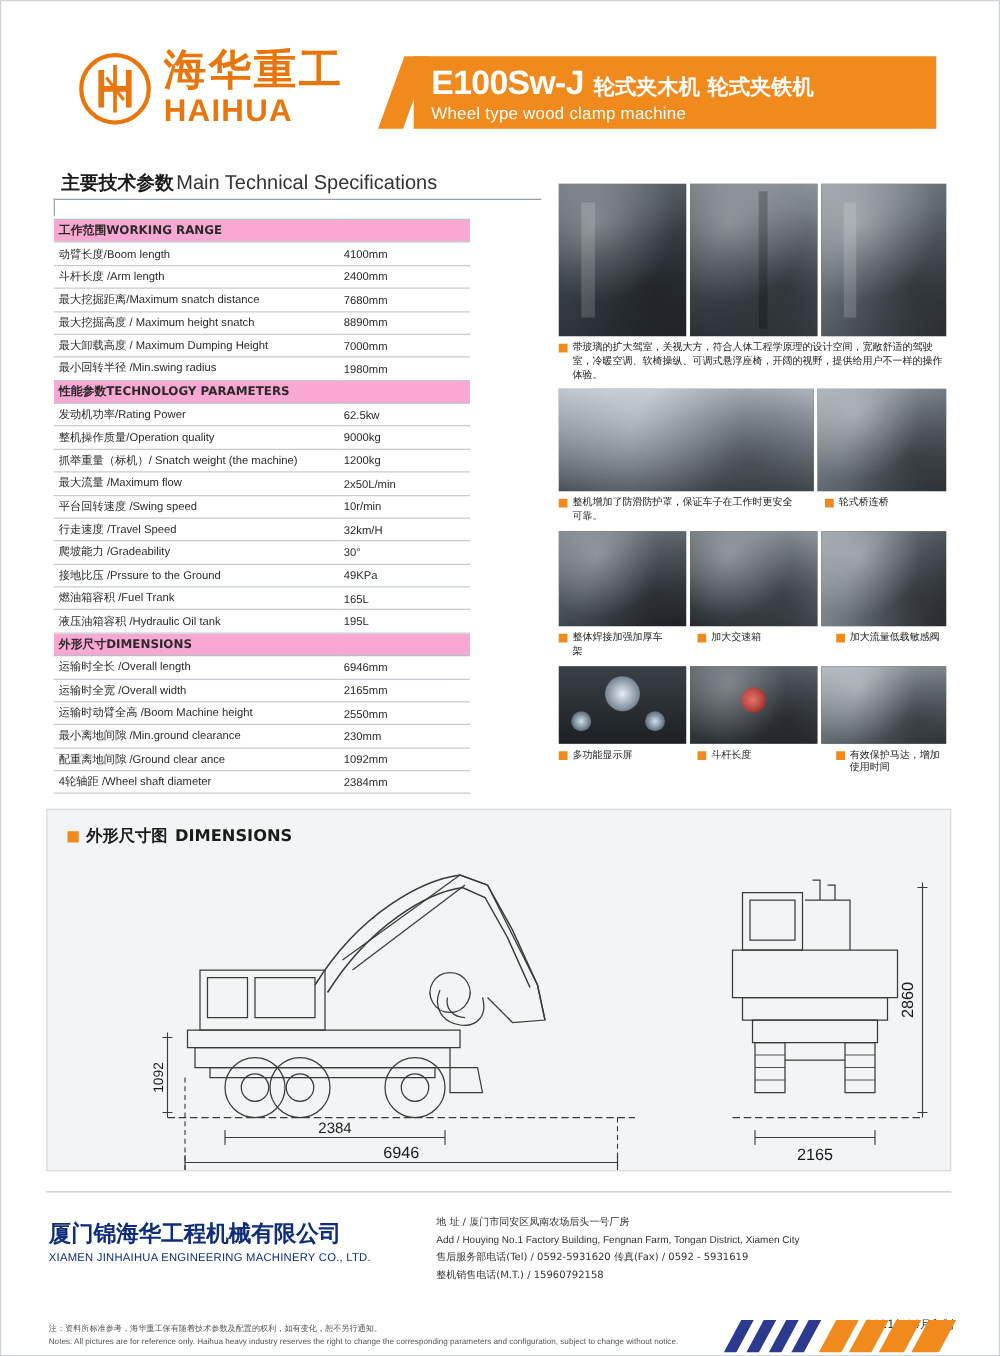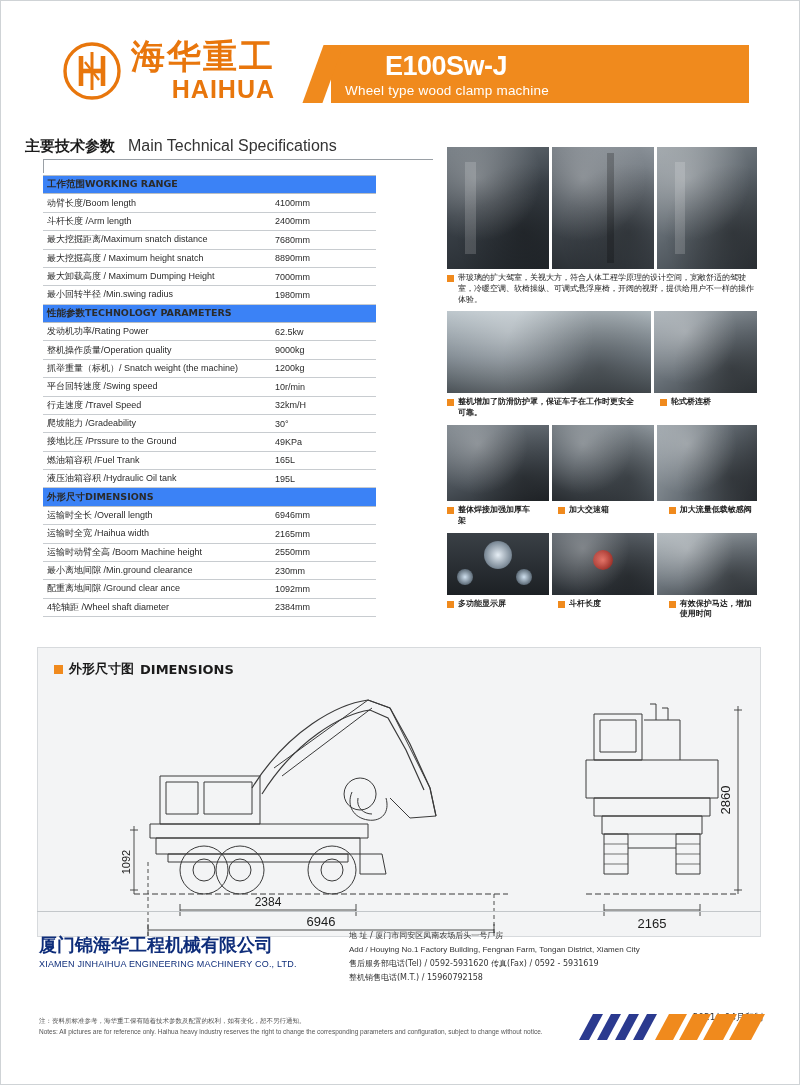--- a/index.html
+++ b/index.html
@@ -12,21 +12,21 @@
     position:relative;
     overflow:hidden;
   }
   .page {
     position:absolute; inset:0;
     border:1px solid #cfd3d6;
   }
 
   
   .header { position:absolute; left:0; top:0; width:800px; height:118px; }
-  .logo-wrap { position:absolute; left:62px; top:38px; display:flex; align-items:center; gap:10px;text-align:right; }
+  .logo-wrap { position:absolute; left:62px; top:38px; display:flex; align-items:center; gap:10px; }
   .logo-mark {
     width:58px; height:58px; position:relative;
   }
   .logo-mark svg { display:block; }
   .logo-text { display:flex; flex-direction:column; line-height:1; }
   .logo-cn {
     font-family:"DejaVu Sans", sans-serif;
     font-size:34px; font-weight:bold; color:#e8760c; letter-spacing:2px;
   }
   .logo-en {
@@ -37,32 +37,32 @@
     position:absolute; left:330px; top:44px; width:418px; height:58px;
     background:#f08a1d;
     display:flex; flex-direction:column; justify-content:center;
     padding-left:14px;
     color:#ffffff;
   }
   .title-band:before{
     content:""; position:absolute; left:-18px; top:0; width:20px; height:58px;
     background:#f08a1d; transform:skewX(-20deg);
   }
-  .band-row1 { display:flex; align-items:baseline; gap:8px;margin-left:40px; }
+  .band-row1 { display:flex; align-items:baseline; gap:8px; }
   .model {
     font-size:27px; font-weight:bold; letter-spacing:-0.5px;
     font-family:"Liberation Sans", sans-serif;
   }
   .model-cn { font-family:"DejaVu Sans", sans-serif; font-size:17px; font-weight:bold; }
   .band-row2 { font-size:13.5px; margin-top:1px; letter-spacing:0.2px; }
 
   
   .spec-title {
-    position:absolute; left:24px; top:136px;
-    display:flex; align-items:flex-start; gap:13px;
+    position:absolute; left:48px; top:136px;
+    display:flex; align-items:center; gap:2px;
   }
   .spec-title .cn { font-family:"DejaVu Sans", sans-serif; font-size:15px; font-weight:bold; color:#1b1b1b; }
   .spec-title .en { font-size:16px; color:#333; }
   .title-rule {
     position:absolute; left:42px; top:158px; width:390px; height:1px; background:#9aa0a6;
   }
   .title-rule-v {
     position:absolute; left:42px; top:158px; width:1px; height:14px; background:#9aa0a6;
   }
 
@@ -75,39 +75,39 @@
   .spec-table td {
     border-bottom:1px solid #c8ccd0;
     padding:2.2px 4px;
     height:15px;
     color:#2a2a2a;
     white-space:nowrap;
     overflow:hidden;
   }
   .spec-table td.val { width:105px; }
   .spec-table tr.group td {
-    background:#3b82f6;
+    background:#f9a8d4;
     font-weight:bold;
     font-family:"DejaVu Sans", sans-serif;
     font-size:9.5px;
     border-bottom:1px solid #b9bec3;
     border-top:1px solid #b9bec3;
   }
 
   
   .photos { position:absolute; left:446px; top:146px; width:310px; }
   .prow { display:flex; gap:3px; }
   .ph { position:relative; overflow:hidden; background:#555; }
   .cap { display:flex; align-items:flex-start; gap:4px; margin:4px 0 6px 0; }
   .cap .bullet { width:7px; height:7px; background:#f08a1d; flex:none; margin-top:2px; }
   .cap .captext {
     font-family:"DejaVu Sans", sans-serif;
     font-size:8px; line-height:1.35; color:#222;
   }
-  .caprow { display:flex; gap:21px; margin:4px 0 6px 0;font-weight:bold; }
+  .caprow { display:flex; gap:21px; margin:4px 0 6px 0; }
   .caprow .cap { margin:0; }
 
   
   .im { position:absolute; inset:0; }
   .im.cab   { background:linear-gradient(160deg,#6d757c 0%,#3b4249 45%,#23282d 100%); }
   .im.cab2  { background:linear-gradient(200deg,#8b9299 0%,#4a5158 55%,#2a2f34 100%); }
   .im.cab3  { background:linear-gradient(140deg,#9aa1a6 0%,#5c646b 50%,#2e3338 100%); }
   .im.mach  { background:linear-gradient(180deg,#b9c3c9 0%,#7d878f 55%,#4a5156 100%); }
   .im.axle  { background:linear-gradient(150deg,#a8b0b6 0%,#646c73 55%,#33383c 100%); }
   .im.frame { background:linear-gradient(160deg,#7b838a 0%,#474e55 60%,#22262a 100%); }
@@ -127,21 +127,21 @@
   .dim-panel {
     position:absolute; left:36px; top:646px; width:724px; height:290px;
     background:#f3f4f5; border:1px solid #d7dadd;
   }
   .dim-title { position:absolute; left:16px; top:12px; display:flex; align-items:center; gap:6px; }
   .dim-title .bullet { width:9px; height:9px; background:#f08a1d; }
   .dim-title .t { font-family:"DejaVu Sans", sans-serif; font-size:13px; font-weight:bold; color:#1b1b1b;text-align:right; }
   .dim-svg { position:absolute; left:0; top:0; }
 
   
-  .footer { position:absolute; left:0; top:910px; width:800px; height:133px; }
+  .footer { position:absolute; left:0; top:952px; width:800px; height:133px; }
   .f-rule { position:absolute; left:36px; top:0px; width:724px; height:1px; background:#c3c7ca; }
   .comp-cn {
     position:absolute; left:38px; top:22px;
     font-family:"DejaVu Sans", sans-serif; font-size:18px; font-weight:bold; color:#0e2d7a;
   }
   .comp-en {
     position:absolute; left:38px; top:48px;
     font-size:9px; color:#0e2d7a; letter-spacing:.2px;
   }
   .contact { position:absolute; left:348px; top:18px; width:400px; font-size:8px; line-height:1.75; color:#333; }
@@ -177,20 +177,21 @@
       </div>
       <div class="logo-text">
         <span class="logo-cn">海华重工</span>
         <span class="logo-en">HAIHUA</span>
       </div>
     </div>
 
     <div class="title-band">
       <div class="band-row1">
         <span class="model">E100Sw-J</span>
+        <span class="model-cn">轮式夹木机  轮式夹铁机</span>
       </div>
       <div class="band-row2">Wheel type wood clamp machine</div>
     </div>
   </div>
 
   <div class="spec-title">
     <span class="cn">主要技术参数</span>
     <span class="en">Main Technical Specifications</span>
   </div>
   <div class="title-rule"></div>
@@ -235,20 +236,24 @@
         </tr>
       <tr>
           <td>整机操作质量/Operation quality</td>
           <td class="val">9000kg</td>
         </tr>
       <tr>
           <td>抓举重量（标机）/  Snatch weight (the machine)</td>
           <td class="val">1200kg</td>
         </tr>
       <tr>
+          <td>最大流量 /Maximum flow</td>
+          <td class="val">2x50L/min</td>
+        </tr>
+      <tr>
           <td>平台回转速度 /Swing speed</td>
           <td class="val">10r/min</td>
         </tr>
       <tr>
           <td>行走速度 /Travel Speed</td>
           <td class="val">32km/H</td>
         </tr>
       <tr>
           <td>爬坡能力 /Gradeability</td>
           <td class="val">30°</td>
@@ -267,21 +272,21 @@
         </tr>
 
       <tr class="group">
           <td colspan="2">外形尺寸DIMENSIONS</td>
         </tr>
       <tr>
           <td>运输时全长 /Overall length</td>
           <td class="val">6946mm</td>
         </tr>
       <tr>
-          <td>运输时全宽 /Haihua width</td>
+          <td>运输时全宽 /Overall width</td>
           <td class="val">2165mm</td>
         </tr>
       <tr>
           <td>运输时动臂全高 /Boom Machine height</td>
           <td class="val">2550mm</td>
         </tr>
       <tr>
           <td>最小离地间隙 /Min.ground clearance</td>
           <td class="val">230mm</td>
         </tr>

